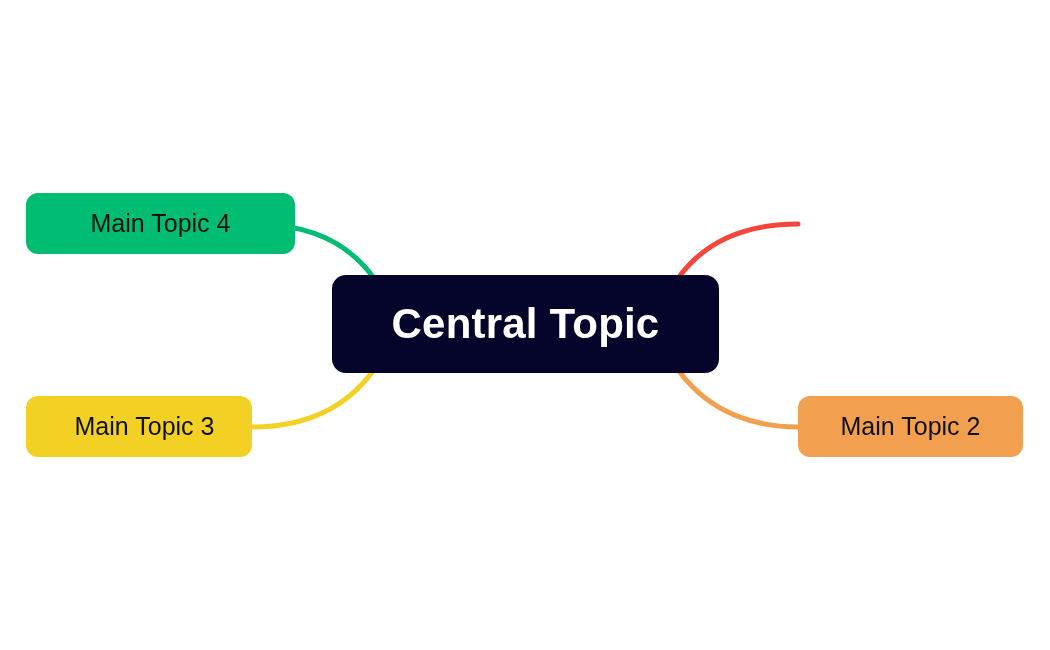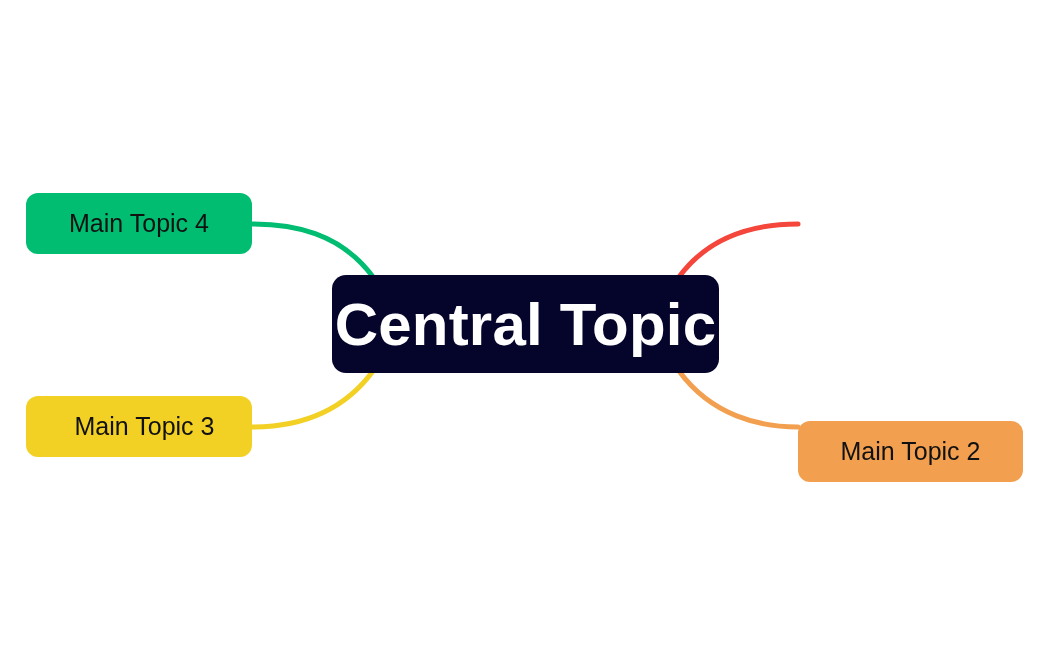--- a/index.html
+++ b/index.html
@@ -35,35 +35,35 @@
     border-radius: 12px;
     white-space: nowrap;
     user-select: none;
   }
   .node-central {
     left: 332px;
     top: 275px;
     width: 387px;
     height: 98px;
     border-radius: 14px;
-    font-size: 60px;
+    font-size: 42px;
     font-weight: 700;
     letter-spacing: 0.2px;
   }
   .node-branch {
     width: 220px;
     height: 61px;
     font-size: 25px;
     font-weight: 400;
     border-radius: 12px;
   }
   .pos-topright   { left: 798px; top: 193px; }
-  .pos-bottomright{ left: 798px; top: 396px; width: 225px; margin-top: 25px; }
+  .pos-bottomright{ left: 798px; top: 396px; width: 225px; }
   .pos-bottomleft { left: 26px;  top: 396px; width: 226px; }
-  .pos-topleft    { left: 26px;  top: 193px; width: 226px; }
+  .pos-topleft    { left: 26px;  top: 193px; width: 269px; }
 </style>
 </head>
 <body>
 
 <div id="mindmap-canvas">
 
   <svg id="connector-layer" viewBox="0 0 1050 650" xmlns="http://www.w3.org/2000/svg">
     <path fill="none" stroke="#00BD72" stroke-width="5" stroke-linecap="round" d="M 373 277 C 340 232 292 224 252 224"></path>
     <path fill="none" stroke="#F2D024" stroke-width="5" stroke-linecap="round" d="M 373 371 C 340 416 292 427 252 427"></path>
     <path fill="none" stroke="#F4463B" stroke-width="5" stroke-linecap="round" d="M 679 277 C 712 232 760 224 798 224"></path>

